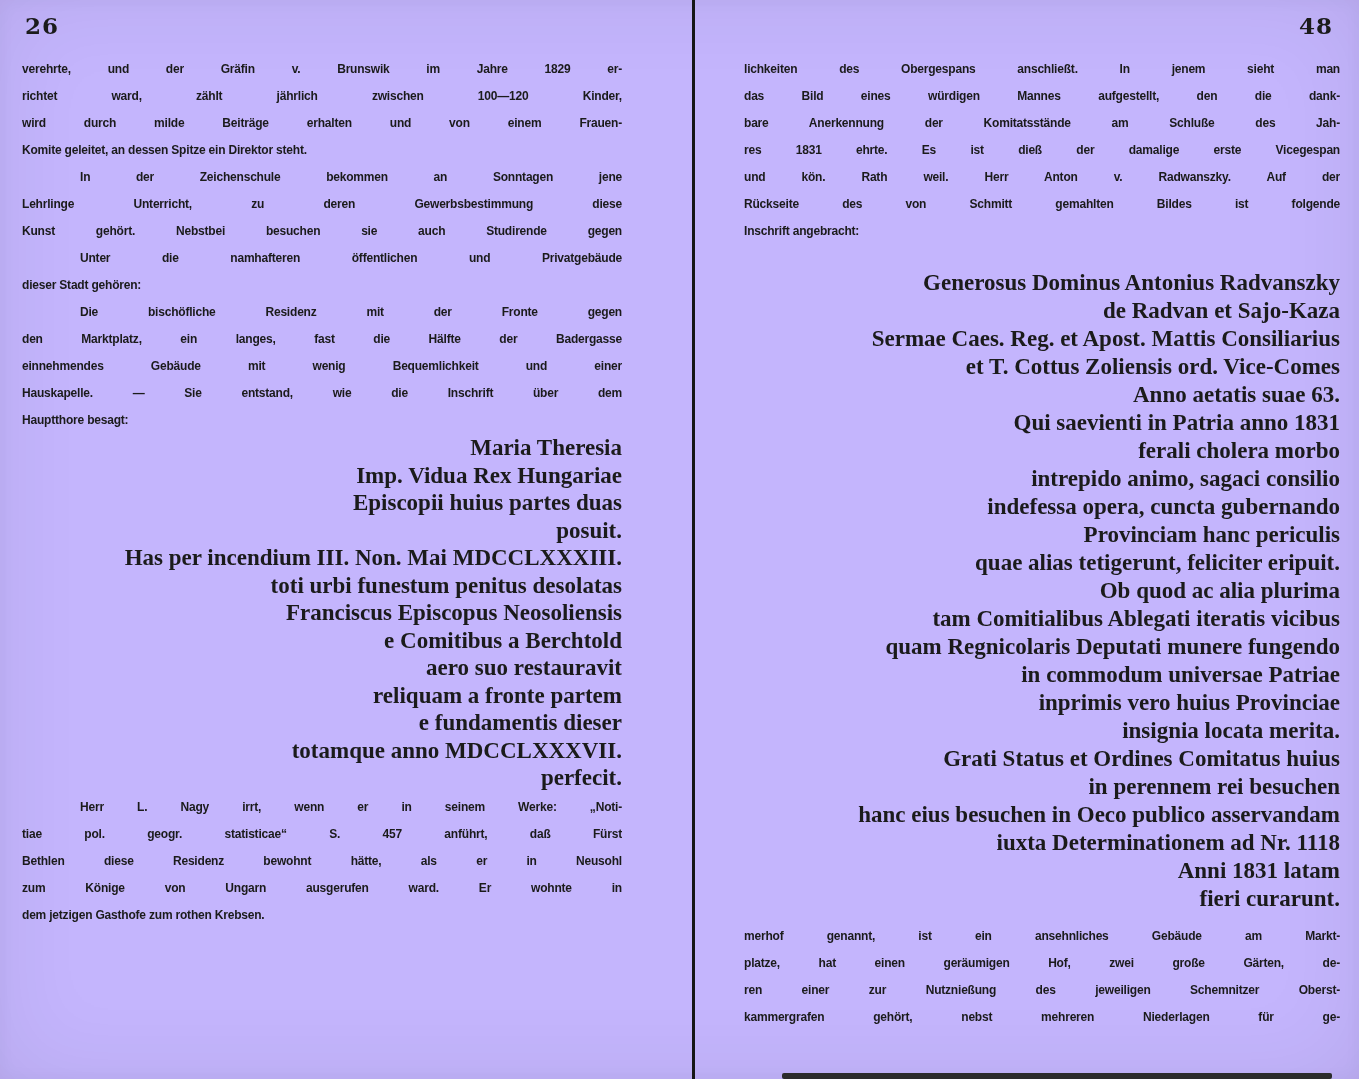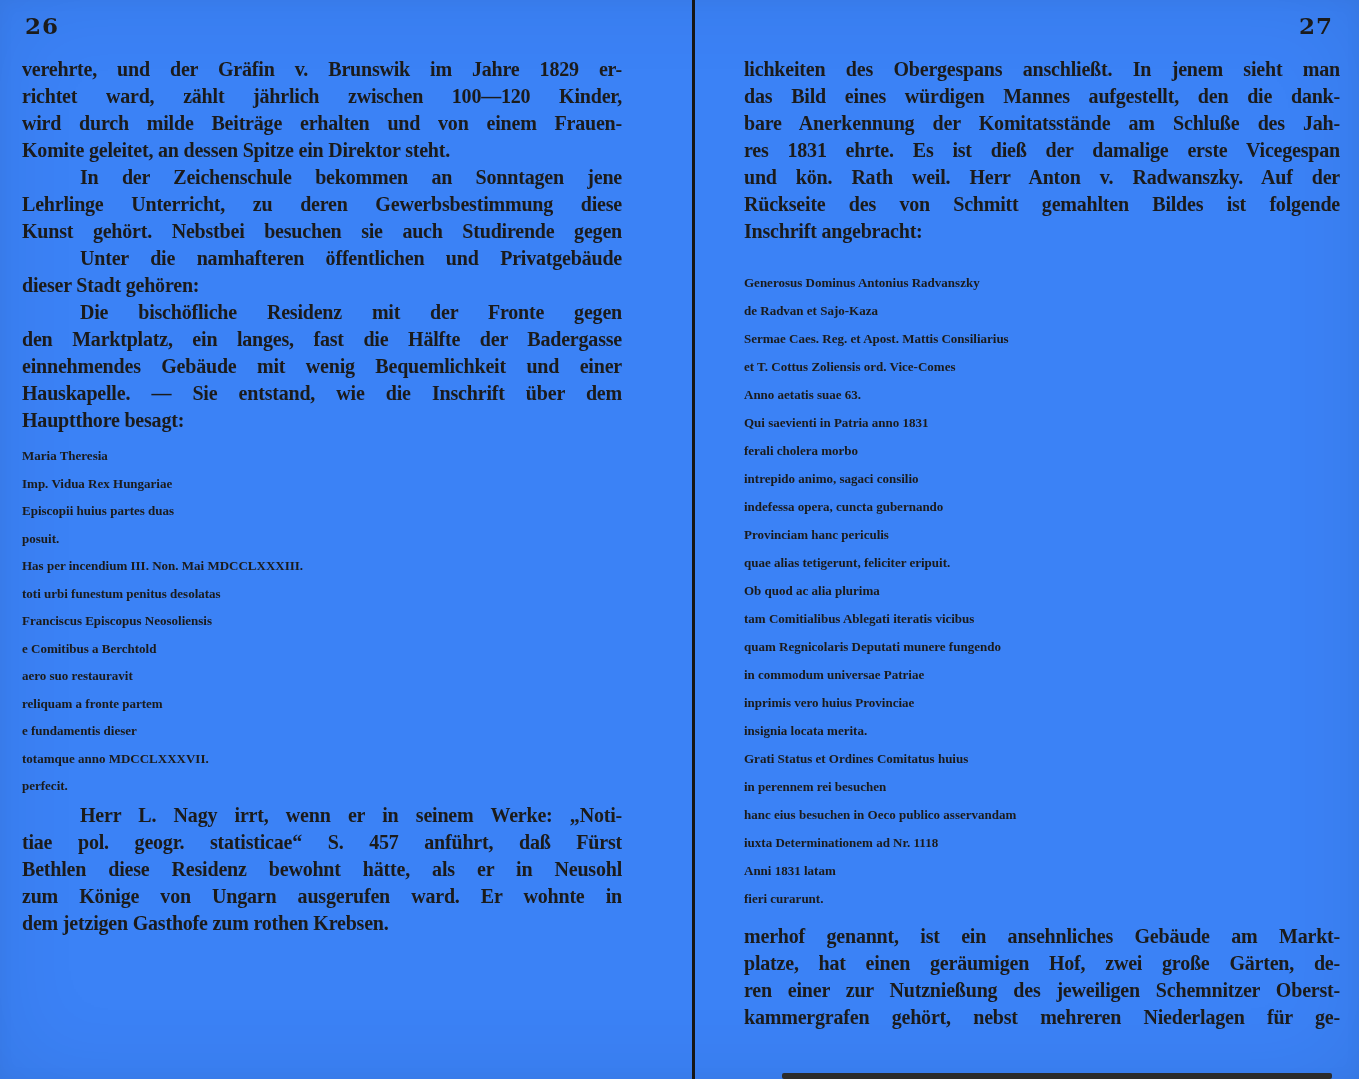--- a/index.html
+++ b/index.html
@@ -1,78 +1,78 @@
 <!DOCTYPE html>
 <html><head>
 <meta charset="utf-8">
 <title>Document</title>
 <style>
   html,body{margin:0;padding:0;background:#e9e9e7;}
   .sheet{
     position:relative;
     width:1359px;height:1079px;
-    background:#3b82f6;
+    background:#c4b5fd;
     box-shadow:inset 0 0 90px rgba(0,0,0,0.07), inset 0 0 18px rgba(0,0,0,0.04);
     overflow:hidden;
     color:#1b1b1b;
   }
   .page-divider{
     position:absolute;left:692px;top:0;bottom:0;width:3px;
     background:#161616;
   }
   .page{position:absolute;top:56px;}
   .page-left{left:22px;width:600px;}
   .page-right{left:744px;width:596px;}
   .page-number{
     position:absolute;top:12px;
     font:bold 23px "DejaVu Serif", serif;
     letter-spacing:1px;
   }
   .page-number.left{left:25px;}
   .page-number.right{right:26px;}
   .block{}
   .block:first-child{margin-top:0;}
-  .block.latin{margin-top:8px;margin-bottom:2px;}
+  .block.latin{margin-top:0;margin-bottom:2px;}
   .page-right .block.latin{margin-top:24px;margin-bottom:10px;}
   .g-line{
-    font-family:Liberation Serif, serif;
+    font-family:Liberation Sans, sans-serif;
     font-weight:bold;
-    font-size:20px;
+    font-size:12px;
     letter-spacing:-0.2px;
     line-height:27px;
     text-align:justify;
     text-align-last:justify;
     overflow:hidden;
     white-space:normal;
   }
   .g-line.endline{text-align-last:left;}
   .g-line.indent{padding-left:58px;}
   .latin-line{
     font-family:"Liberation Serif", serif;
     font-weight:bold;
-    font-size:13px;
+    font-size:23px;
     line-height:27.5px;
-    text-align:left;
+    text-align:right;
   }
   .page-right .latin-line{line-height:28px;}
   .scan-artifact-band{
     position:absolute;
     left:782px;top:1073px;width:550px;height:6px;
     background:#2b2b2b;
     border-radius:2px;
   }
 </style>
 </head>
 <body>
 
 <div class="sheet">
 
   <div class="page-number left">26</div>
 
-  <div class="page-number right">27</div>
+  <div class="page-number right">48</div>
 
   <div class="page-divider"></div>
 
   <div class="page page-left">
       <div class="block german">
         <div class="g-line">verehrte, und der Gräfin v. Brunswik im Jahre 1829 er-</div>
         <div class="g-line">richtet ward, zählt jährlich zwischen 100—120 Kinder,</div>
         <div class="g-line">wird durch milde Beiträge erhalten und von einem Frauen-</div>
         <div class="g-line endline">Komite geleitet, an dessen Spitze ein Direktor steht.</div>
       </div>

